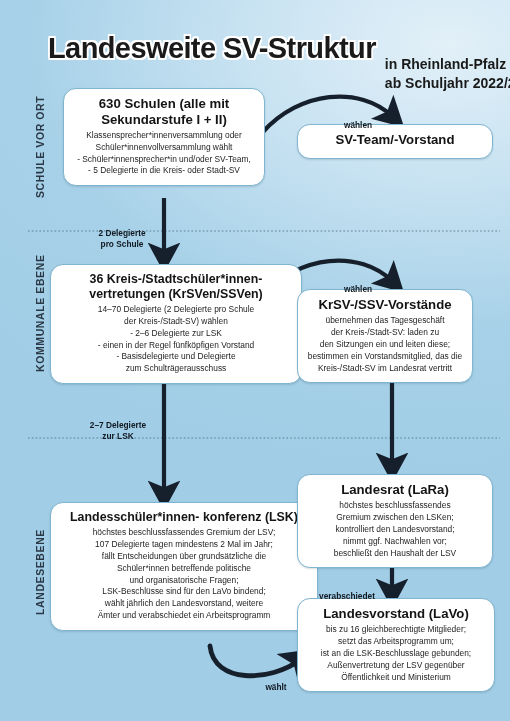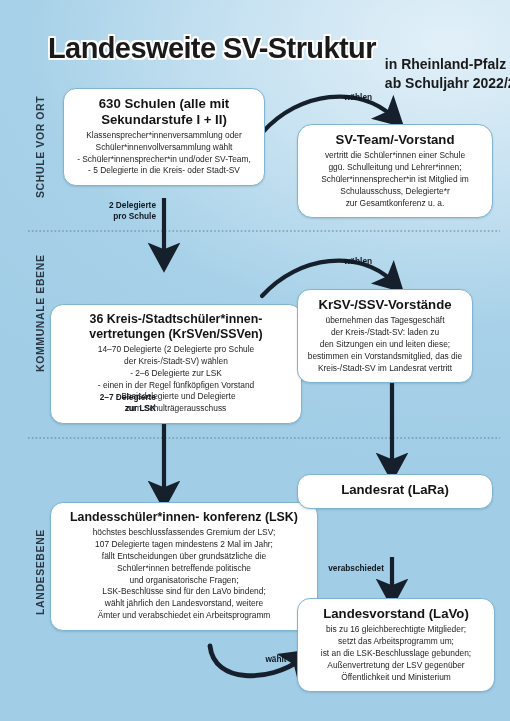--- a/index.html
+++ b/index.html
@@ -102,22 +102,23 @@
 
   
   .edge-label {
     position: absolute;
     font-size: 8.3px;
     font-weight: bold;
     color: #101820;
     line-height: 1.32;
     white-space: pre-line;
     text-align: center;
-  }
-  .edge-label.right-align { text-align: right; }
+    margin-top: 28px;
+  }
+  .edge-label.right-align { text-align: center; }
 </style>
 </head>
 <body>
 
 <div id="poster">
 
   <svg id="edges" viewBox="0 0 510 721" width="510" height="721">
     <defs>
       <marker id="ah" markerWidth="9" markerHeight="9" refX="3.2" refY="4.5" orient="auto" markerUnits="strokeWidth">
         <path d="M0,0.6 L7.2,4.5 L0,8.4 L1.6,4.5 Z" fill="#16202c"></path>
@@ -156,30 +157,25 @@
 
   <div class="node" style="left:63px; top:88px; width:202px;">
     <div class="head">630 Schulen (alle mit
 Sekundarstufe I + II)</div>
     <div class="body">Klassensprecher*innenversammlung oder
 Schüler*innenvollversammlung wählt
 - Schüler*innensprecher*in und/oder SV-Team,
 - 5 Delegierte in die Kreis- oder Stadt-SV</div>
   </div>
 
-  <div class="node" style="left:297px; top:124px; width:196px;border-radius:15px;">
+  <div class="node" style="left:297px; top:124px; width:196px;">
     <div class="head">SV-Team/-Vorstand</div>
-    <div class="body">vertritt die Schüler*innen einer Schule
-ggü. Schulleitung und Lehrer*innen;
-Schüler*innensprecher*in ist Mitglied im
-Schulausschuss, Delegierte*r
-zur Gesamtkonferenz u. a.</div>
-  </div>
-
-  <div class="node" style="left:50px; top:264px; width:252px;margin-top:40px;">
+  </div>
+
+  <div class="node" style="left:50px; top:264px; width:252px;">
     <div class="head small">36 Kreis-/Stadtschüler*innen-
 vertretungen (KrSVen/SSVen)</div>
     <div class="body">14–70 Delegierte (2 Delegierte pro Schule
 der Kreis-/Stadt-SV) wählen
 - 2–6 Delegierte zur LSK
 - einen in der Regel fünfköpfigen Vorstand
 - Basisdelegierte und Delegierte
 zum Schulträgerausschuss</div>
   </div>
 
@@ -200,20 +196,25 @@
 fällt Entscheidungen über grundsätzliche die
 Schüler*innen betreffende politische
 und organisatorische Fragen;
 LSK-Beschlüsse sind für den LaVo bindend;
 wählt jährlich den Landesvorstand, weitere
 Ämter und verabschiedet ein Arbeitsprogramm</div>
   </div>
 
   <div class="node" style="left:297px; top:474px; width:196px;">
     <div class="head">Landesrat (LaRa)</div>
+    <div class="body">höchstes beschlussfassendes
+Gremium zwischen den LSKen;
+kontrolliert den Landesvorstand;
+nimmt ggf. Nachwahlen vor;
+beschließt den Haushalt der LSV</div>
   </div>
 
   <div class="node" style="left:297px; top:598px; width:198px;">
     <div class="head">Landesvorstand (LaVo)</div>
     <div class="body">bis zu 16 gleichberechtigte Mitglieder;
 setzt das Arbeitsprogramm um;
 ist an die LSK-Beschlusslage gebunden;
 Außenvertretung der LSV gegenüber
 Öffentlichkeit und Ministerium</div>
   </div>

